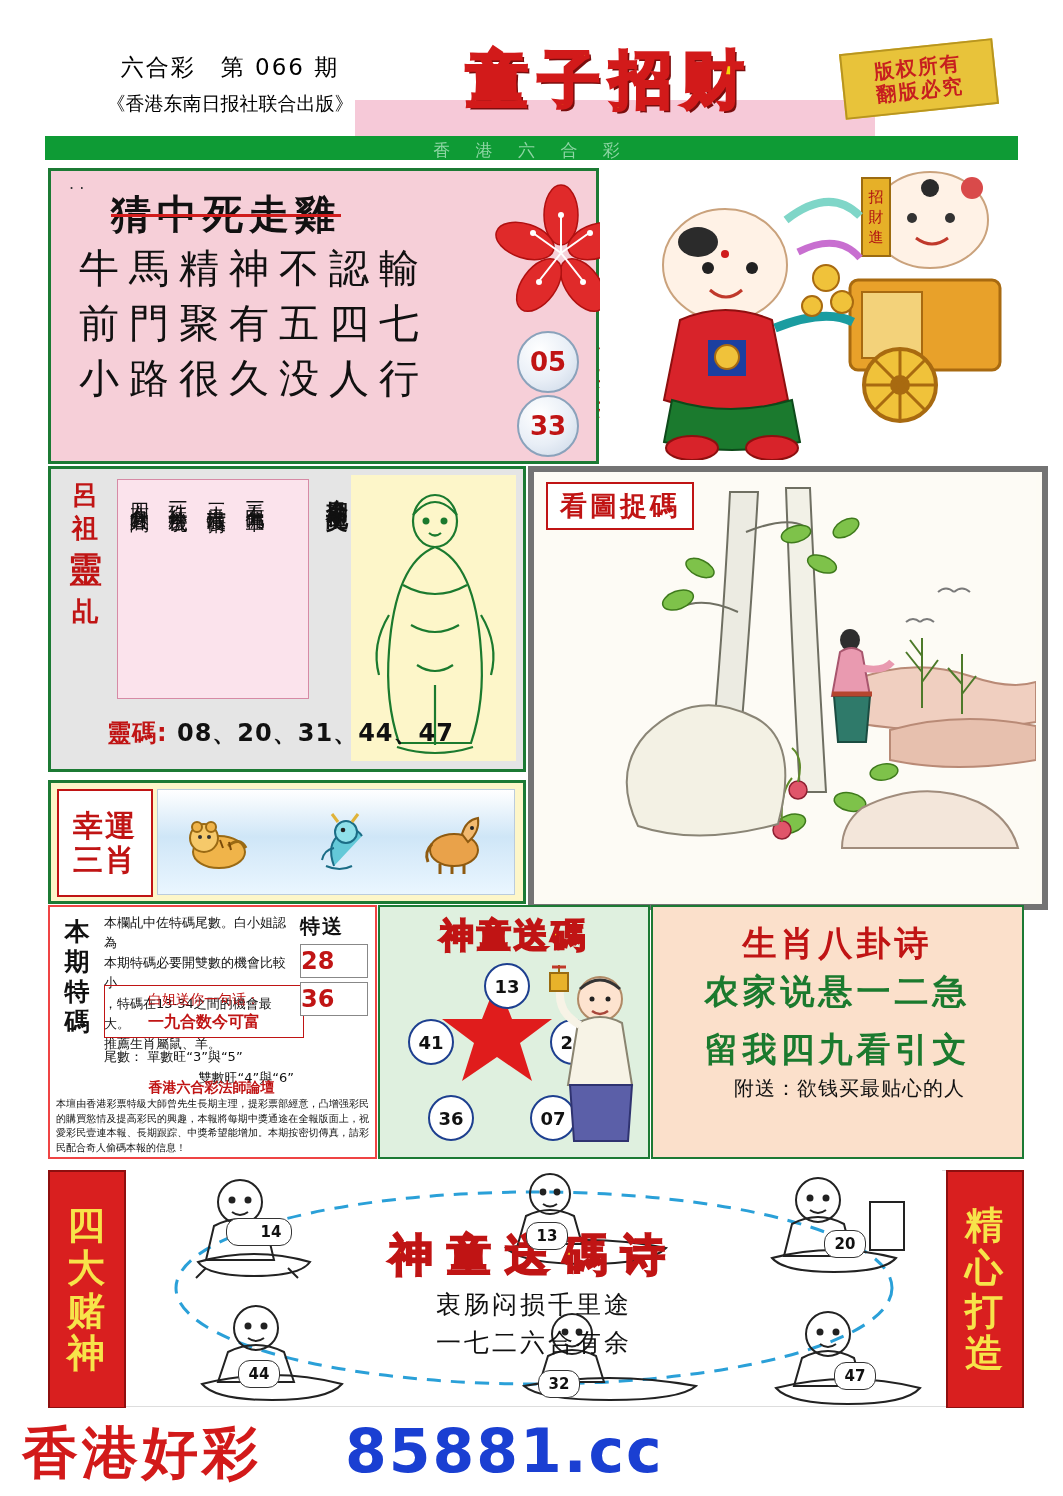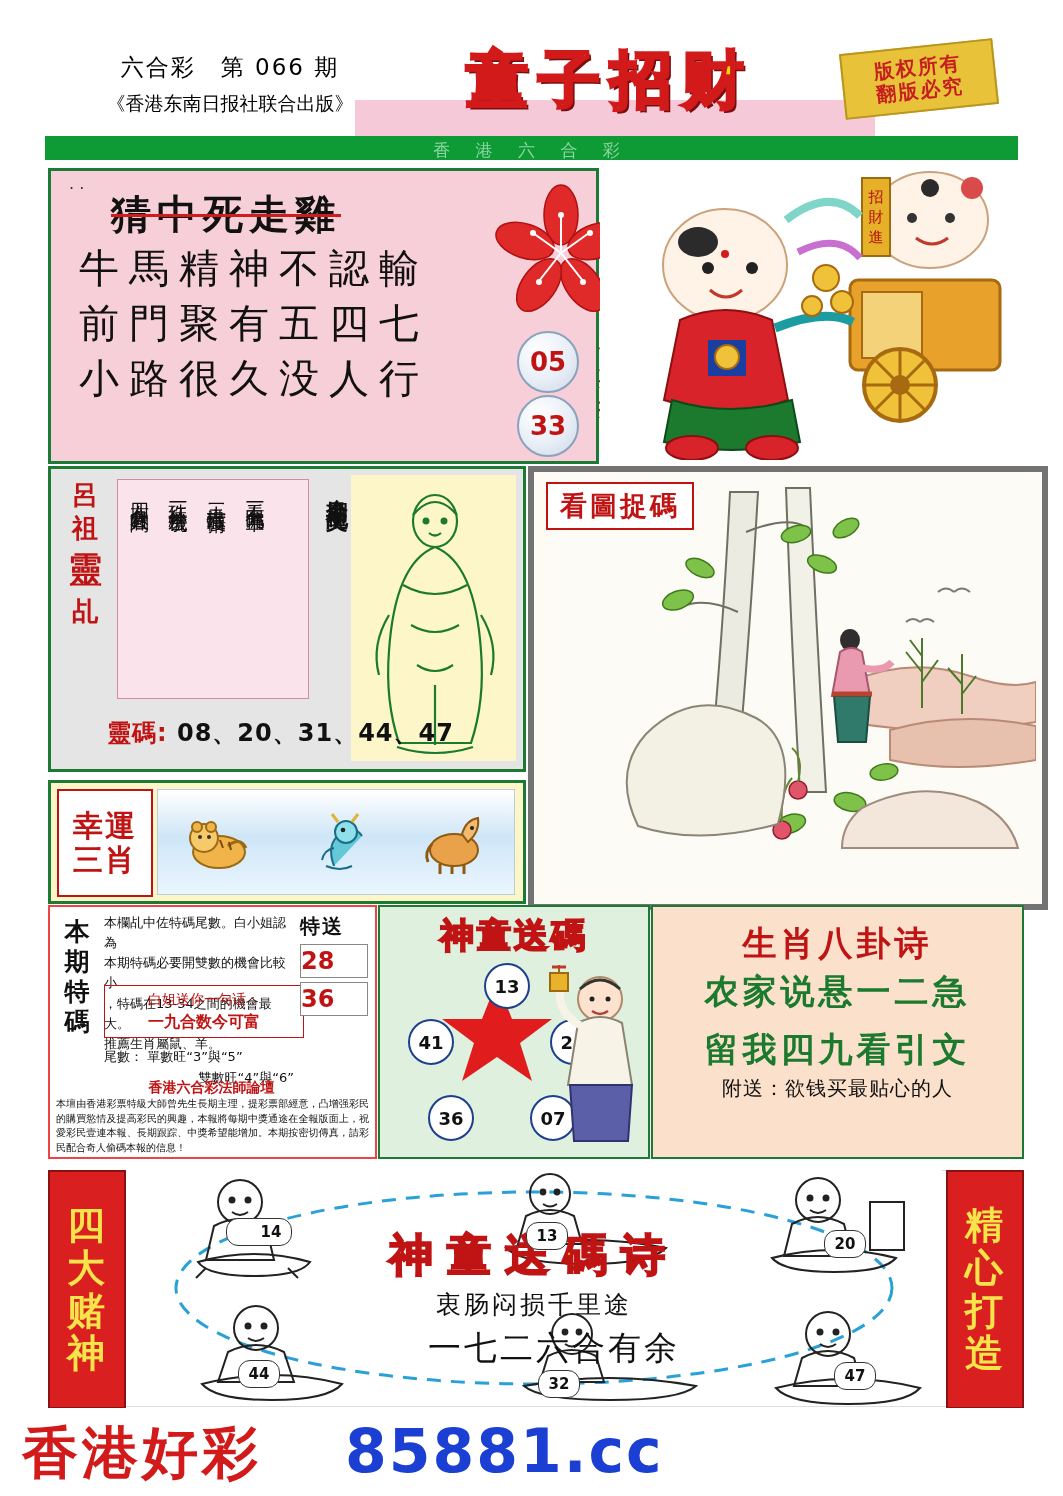--- a/index.html
+++ b/index.html
@@ -92,34 +92,34 @@
      color:#f5d60a;-webkit-text-stroke:2px #c01414;letter-spacing:3px;}
   .star{position:absolute;left:62px;top:70px;width:110px;height:104px;}
   .cnum{position:absolute;width:42px;height:42px;border-radius:50%;background:#fff;border:2px solid #1d3f8f;
      display:flex;align-items:center;justify-content:center;font-size:18px;font-weight:bold;color:#111;}
 
   
   .zpoem{position:absolute;left:651px;top:905px;width:369px;height:250px;background:#fbe0cb;border:2px solid #1c7a34;}
   .zp1{position:absolute;left:0;top:14px;width:369px;text-align:center;font-size:34px;font-weight:bold;color:#c01414;letter-spacing:4px;}
   .zp2{position:absolute;left:0;top:62px;width:369px;text-align:center;font-size:34px;font-weight:bold;color:#1b7a2e;letter-spacing:4px;}
   .zp3{position:absolute;left:0;top:112px;width:369px;text-align:center;font-size:34px;font-weight:bold;color:#1b7a2e;letter-spacing:4px;margin-top:8px;}
-  .zp4{position:absolute;left:0;top:168px;width:369px;text-align:center;font-size:20px;color:#111;letter-spacing:1px;}
+  .zp4{position:absolute;left:12px;top:168px;width:369px;text-align:center;font-size:20px;color:#111;letter-spacing:1px;}
 
   
   .bot{position:absolute;left:48px;top:1170px;width:972px;height:235px;background:#fff;border:1px solid #ddd;}
   .side-red{position:absolute;top:1170px;width:74px;height:235px;background:#d91f1f;border:2px solid #8e0f0f;
      display:flex;align-items:center;justify-content:center;}
   .side-red span{font-size:38px;font-weight:bold;color:#f7e44a;line-height:1.12;letter-spacing:2px;text-align:center;}
   .side-left{left:48px;}
   .side-right{left:946px;}
   .bot-inner{position:absolute;left:126px;top:1170px;width:816px;height:235px;background:#fff;}
   .bot-title{position:absolute;left:0;top:56px;width:816px;text-align:center;font-size:44px;font-weight:bold;
      color:#f0b71b;-webkit-text-stroke:2px #c01414;letter-spacing:14px;}
   .bot-l1{position:absolute;left:0;top:118px;width:816px;text-align:center;font-size:25px;color:#111;letter-spacing:3px;}
-  .bot-l2{position:absolute;left:0;top:156px;width:816px;text-align:center;font-size:33px;color:#111;letter-spacing:3px;padding-left:20px;}
+  .bot-l2{position:absolute;left:0;top:156px;width:816px;text-align:center;font-size:25px;color:#111;letter-spacing:3px;}
   .cnum2{position:absolute;width:40px;height:26px;border:1px solid #333;border-radius:12px;background:#fff;
      display:flex;align-items:center;justify-content:center;font-size:15px;font-weight:bold;color:#111;}
 
   
   .footer{position:absolute;left:0;top:1408px;width:1063px;height:88px;background:#fff;}
   .ft-left{position:absolute;left:22px;top:8px;font-size:56px;font-weight:bold;color:#d21a1a;letter-spacing:4px;}
   .ft-right{position:absolute;left:345px;top:8px;font-size:60px;font-weight:bold;color:#1a3fd2;letter-spacing:2px;font-family:"DejaVu Sans",sans-serif;}
 </style>
 </head>
 <body>

